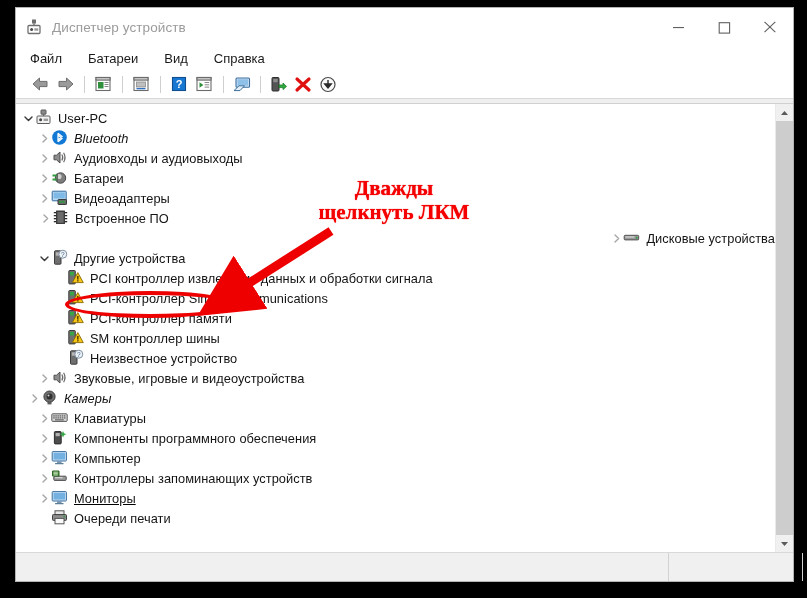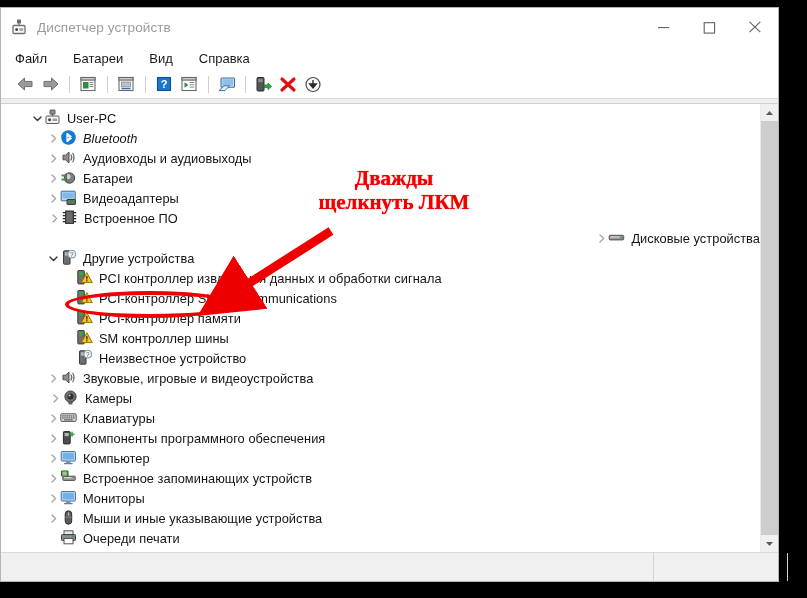--- a/index.html
+++ b/index.html
@@ -2,21 +2,21 @@
 <html><head>
 <meta charset="utf-8">
 <style>
   html,body{margin:0;padding:0;background:#000;}
   body{width:807px;height:598px;overflow:hidden;font-family:"Liberation Sans",sans-serif;}
 
   #root{position:relative;width:807px;height:598px;background:#000;}
 
   
   .window{
-    position:absolute;left:0;top:7px;width:779px;height:575px;
+    position:absolute;left:15px;top:7px;width:779px;height:575px;
     background:#ffffff;border:1px solid #b4b4b4;box-sizing:border-box;
     display:flex;flex-direction:column;
   }
 
   
   .titlebar{
     height:38px;background:#ffffff;display:flex;align-items:center;
     flex:0 0 auto;position:relative;
   }
   .title-icon{width:18px;height:18px;margin-left:9px;margin-right:9px;position:relative;flex:0 0 auto;}
@@ -34,21 +34,21 @@
     height:28px;display:flex;align-items:center;padding-left:12px;flex:0 0 auto;background:#fff;
   }
   .tb-btn{width:24px;height:22px;display:flex;align-items:center;justify-content:center;margin-right:1px;}
   .tb-sep{width:1px;height:17px;background:#cfcfcf;margin:0 6px;}
   .tb-sep2{width:1px;height:17px;background:#cfcfcf;margin:0 5px;}
 
   .tb-rule{height:1px;background:#d8d8d8;margin:0;flex:0 0 auto;}
   .tb-rule2{height:4px;background:#efefef;border-bottom:1px solid #d0d0d0;flex:0 0 auto;}
 
   
-  .content{flex:1 1 auto;position:relative;background:#fff;overflow:hidden;display:flex;margin-left:24px;}
+  .content{flex:1 1 auto;position:relative;background:#fff;overflow:hidden;display:flex;}
   .tree{flex:1 1 auto;position:relative;padding-top:4px;overflow:hidden;}
 
   .row{height:20px;display:flex;align-items:center;position:relative;white-space:nowrap;}
   .chev{width:13px;height:20px;display:flex;align-items:center;justify-content:center;flex:0 0 auto;}
   .chev svg{display:block;}
   .ico{width:18px;height:18px;flex:0 0 auto;margin-right:5px;position:relative;}
   .lbl{font-size:12.8px;color:#141414;letter-spacing:.05px;}
 
   
   .vscroll{width:17px;flex:0 0 auto;background:#f0f0f0;position:relative;border-left:1px solid #eaeaea;}
@@ -394,21 +394,21 @@
                 <path d="M4 2 L7.6 5.5 L4 9" fill="none" stroke="#a6a6a6" stroke-width="1.4" stroke-linecap="round" stroke-linejoin="round"></path>
               </svg>
             </span>
             <span class="ico"><svg width="17" height="17" viewBox="0 0 17 17">
                 <path d="M3 6.2 L5.5 6.2 L9 3 L9 14 L5.5 10.8 L3 10.8 Z" fill="#8d8d8d" stroke="#4e4e4e"></path>
                 <path d="M10.8 5.5 Q12.8 8.5 10.8 11.5" stroke="#6a6a6a" stroke-width="1.2" fill="none"></path>
                 <path d="M12.6 3.8 Q15.4 8.5 12.6 13.2" stroke="#6a6a6a" stroke-width="1.2" fill="none"></path>
               </svg></span>
             <span class="lbl">Звуковые, игровые и видеоустройства</span>
           </div>
-          <div class="row" style="padding-left:24px;">
+          <div class="row" style="padding-left:12px;font-style:italic;">
             <span class="chev">
               <svg width="11" height="11" viewBox="0 0 11 11">
                 <path d="M4 2 L7.6 5.5 L4 9" fill="none" stroke="#a6a6a6" stroke-width="1.4" stroke-linecap="round" stroke-linejoin="round"></path>
               </svg>
             </span>
             <span class="ico"><svg width="17" height="17" viewBox="0 0 17 17">
                 <circle cx="8.5" cy="7.6" r="5.6" fill="#6f6f6f" stroke="#3a3a3a"></circle>
                 <circle cx="8.5" cy="7.6" r="3" fill="#303030"></circle>
                 <circle cx="7.5" cy="6.4" r="1" fill="#d0d0d0"></circle>
                 <rect x="6.5" y="13" width="4" height="2.4" fill="#5a5a5a"></rect>
@@ -473,48 +473,35 @@
               <svg width="11" height="11" viewBox="0 0 11 11">
                 <path d="M4 2 L7.6 5.5 L4 9" fill="none" stroke="#a6a6a6" stroke-width="1.4" stroke-linecap="round" stroke-linejoin="round"></path>
               </svg>
             </span>
             <span class="ico"><svg width="17" height="17" viewBox="0 0 17 17">
                 <rect x="2.8" y="7.2" width="12.4" height="4.2" rx=".8" fill="#9a9a9a" stroke="#4f4f4f"></rect>
                 <rect x="4" y="8.2" width="7.6" height="1" fill="#e2e2e2"></rect>
                 <path d="M1.5 2 L8 2 L8 7 L1.5 7 Z" fill="#4f8f3f" stroke="#2d6325"></path>
                 <path d="M2.5 3.2 L6.8 3.2 M2.5 4.6 L6.8 4.6 M2.5 6 L6.8 6" stroke="#d6e9cf" stroke-width=".8"></path>
               </svg></span>
-            <span class="lbl">Встроенное запоминающих устройств</span>
-          </div>
-          <div class="row" style="padding-left:22px;">
+            <span class="lbl">Контроллеры запоминающих устройств</span>
+          </div>
+          <div class="row" style="padding-left:22px;text-decoration:underline;">
             <span class="chev">
               <svg width="11" height="11" viewBox="0 0 11 11">
                 <path d="M4 2 L7.6 5.5 L4 9" fill="none" stroke="#a6a6a6" stroke-width="1.4" stroke-linecap="round" stroke-linejoin="round"></path>
               </svg>
             </span>
             <span class="ico"><svg width="17" height="17" viewBox="0 0 17 17">
                 <rect x="1.2" y="2.6" width="14.2" height="9.4" rx=".8" fill="#cfe6f8" stroke="#3a6d9e"></rect>
                 <rect x="2.5" y="3.8" width="11.6" height="6.8" fill="#74b0e0"></rect>
                 <rect x="6" y="12.4" width="4.6" height="1.5" fill="#6b8ca8"></rect>
                 <rect x="4" y="13.9" width="8.6" height="1.3" rx=".5" fill="#5d7e9a"></rect>
               </svg></span>
             <span class="lbl">Мониторы</span>
-          </div>
-          <div class="row" style="padding-left:22px;">
-            <span class="chev">
-              <svg width="11" height="11" viewBox="0 0 11 11">
-                <path d="M4 2 L7.6 5.5 L4 9" fill="none" stroke="#a6a6a6" stroke-width="1.4" stroke-linecap="round" stroke-linejoin="round"></path>
-              </svg>
-            </span>
-            <span class="ico"><svg width="17" height="17" viewBox="0 0 17 17">
-                <rect x="5.2" y="1.8" width="6.5" height="13.4" rx="3.2" fill="#5c5c5c" stroke="#2f2f2f"></rect>
-                <rect x="8.1" y="3.6" width="1" height="3.1" fill="#cfcfcf"></rect>
-                <path d="M5.2 8.2 L11.7 8.2" stroke="#8d8d8d" stroke-width=".8"></path>
-              </svg></span>
-            <span class="lbl">Мыши и иные указывающие устройства</span>
           </div>
           <div class="row" style="padding-left:22px;">
             <span class="chev"></span>
             <span class="ico"><svg width="17" height="17" viewBox="0 0 17 17">
                 <rect x="4" y="1.8" width="9" height="4" fill="#e8e8e8" stroke="#565656"></rect>
                 <rect x="1.5" y="5.6" width="14" height="5.8" rx=".8" fill="#8d8d8d" stroke="#3f3f3f"></rect>
                 <rect x="4" y="9.4" width="9" height="5.4" fill="#fafafa" stroke="#565656"></rect>
                 <rect x="12.4" y="6.8" width="1.8" height="1.4" fill="#2f9e3f"></rect>
               </svg></span>
             <span class="lbl">Очереди печати</span>
@@ -546,18 +533,18 @@
   <svg class="anno" viewBox="0 0 807 598">
     <defs>
       <marker id="ah" markerWidth="7" markerHeight="7" refX="1" refY="3.5" orient="auto">
         <path d="M0,0 L7,3.5 L0,7 Z" fill="#ee0000"></path>
       </marker>
     </defs>
     <line x1="331" y1="231" x2="243" y2="287" stroke="#ee0000" stroke-width="9" marker-end="url(#ah)"></line>
   </svg>
 
   <div class="anno">
-    <div class="anno-text" style="left:289px;top:166px;width:210px;">Дважды
+    <div class="anno-text" style="left:289px;top:176px;width:210px;">Дважды
 щелкнуть ЛКМ</div>
     <div class="ellipse" style="left:65px;top:291px;width:170px;height:27px;"></div>
   </div>
 
 </div>
 
 </body></html>

